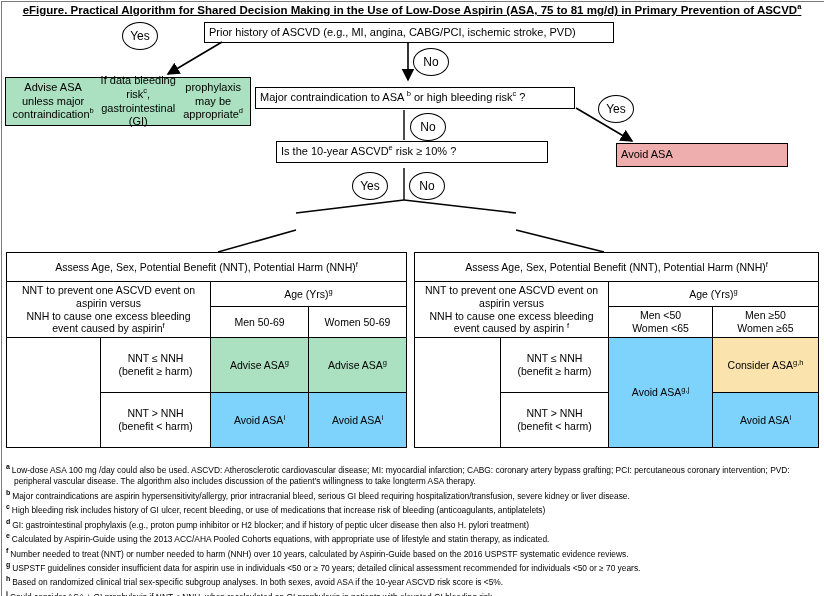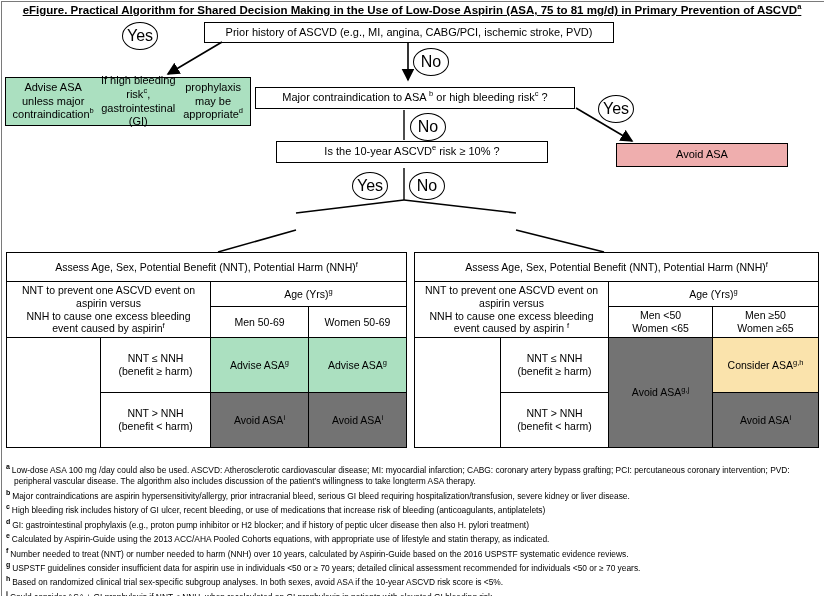--- a/index.html
+++ b/index.html
@@ -12,21 +12,21 @@
     position:relative;
   }
   #stage{position:absolute;left:0;top:0;width:824px;height:596px;}
 
   
   .abs{position:absolute;box-sizing:border-box;}
 
   .node{
     border:1.5px solid #000;
     background:#fff;
-    display:flex;align-items:center;justify-content:center;
+    display:flex;align-items:center;justify-content:flex-start;
     text-align:center;
     font-size:11px;
     line-height:1.25;
     padding:0 4px;
   }
   .node.green{background:#abe0c0;}
   .node.pink{background:#efaeae;}
   .node.gray{background:#808080;color:#fff;font-weight:bold;border:1.5px solid #000;}
 
   .title{
@@ -38,41 +38,41 @@
   }
   .title span.u{text-decoration:underline;}
 
   
   .bubble{
     position:absolute;
     border:1.5px solid #000;
     border-radius:50%;
     background:#fff;
     display:flex;align-items:center;justify-content:center;
-    font-size:16px;
+    font-size:12px;
     width:34px;height:26px;
     z-index:6;
   }
 
   
   #wires{position:absolute;left:0;top:0;width:824px;height:596px;pointer-events:none;z-index:2;}
 
   
   .tbl{position:absolute;border-collapse:collapse;table-layout:fixed;}
   .tbl td{
     border:1.2px solid #000;
     font-size:10.5px;
     text-align:center;
     vertical-align:middle;
     padding:1px 2px;
     line-height:1.2;
     background:#fff;
   }
   .tbl td.green{background:#abe0c0;}
-  .tbl td.pink{background:#737373;}
+  .tbl td.pink{background:#7dd3fc;}
   .tbl td.yellow{background:#fae3ac;}
 
   sup{font-size:7.5px;vertical-align:super;line-height:0;}
 
   
   #footnotes{
     position:absolute;
     left:6px;top:462px;width:812px;
     font-size:8.4px;
     line-height:1.33;
@@ -122,21 +122,21 @@
 
   <div class="bubble" style="left:122px;top:22px;">
     <span>Yes</span>
   </div>
   <div class="bubble" style="left:413px;top:48px;">
     <span>No</span>
   </div>
 
   <div class="node green abs" style="left:5px;top:77px;width:246px;height:49px;flex-direction:row;">
     <div><span>Advise ASA unless major contraindication</span><sup>b</sup></div>
-    <div><span>If high bleeding risk</span><sup>c</sup><span>, gastrointestinal (GI)</span></div>
+    <div><span>If data bleeding risk</span><sup>c</sup><span>, gastrointestinal (GI)</span></div>
     <div><span>prophylaxis may be appropriate</span><sup>d</sup></div>
   </div>
 
   <div class="node abs" style="left:255px;top:87px;width:320px;height:22px;">
     <span><span>Major contraindication to ASA </span><sup>b</sup><span> or high bleeding risk</span><sup>c</sup><span> ?</span></span>
   </div>
 
   <div class="bubble" style="left:598px;top:95px;">
     <span>Yes</span>
   </div>

